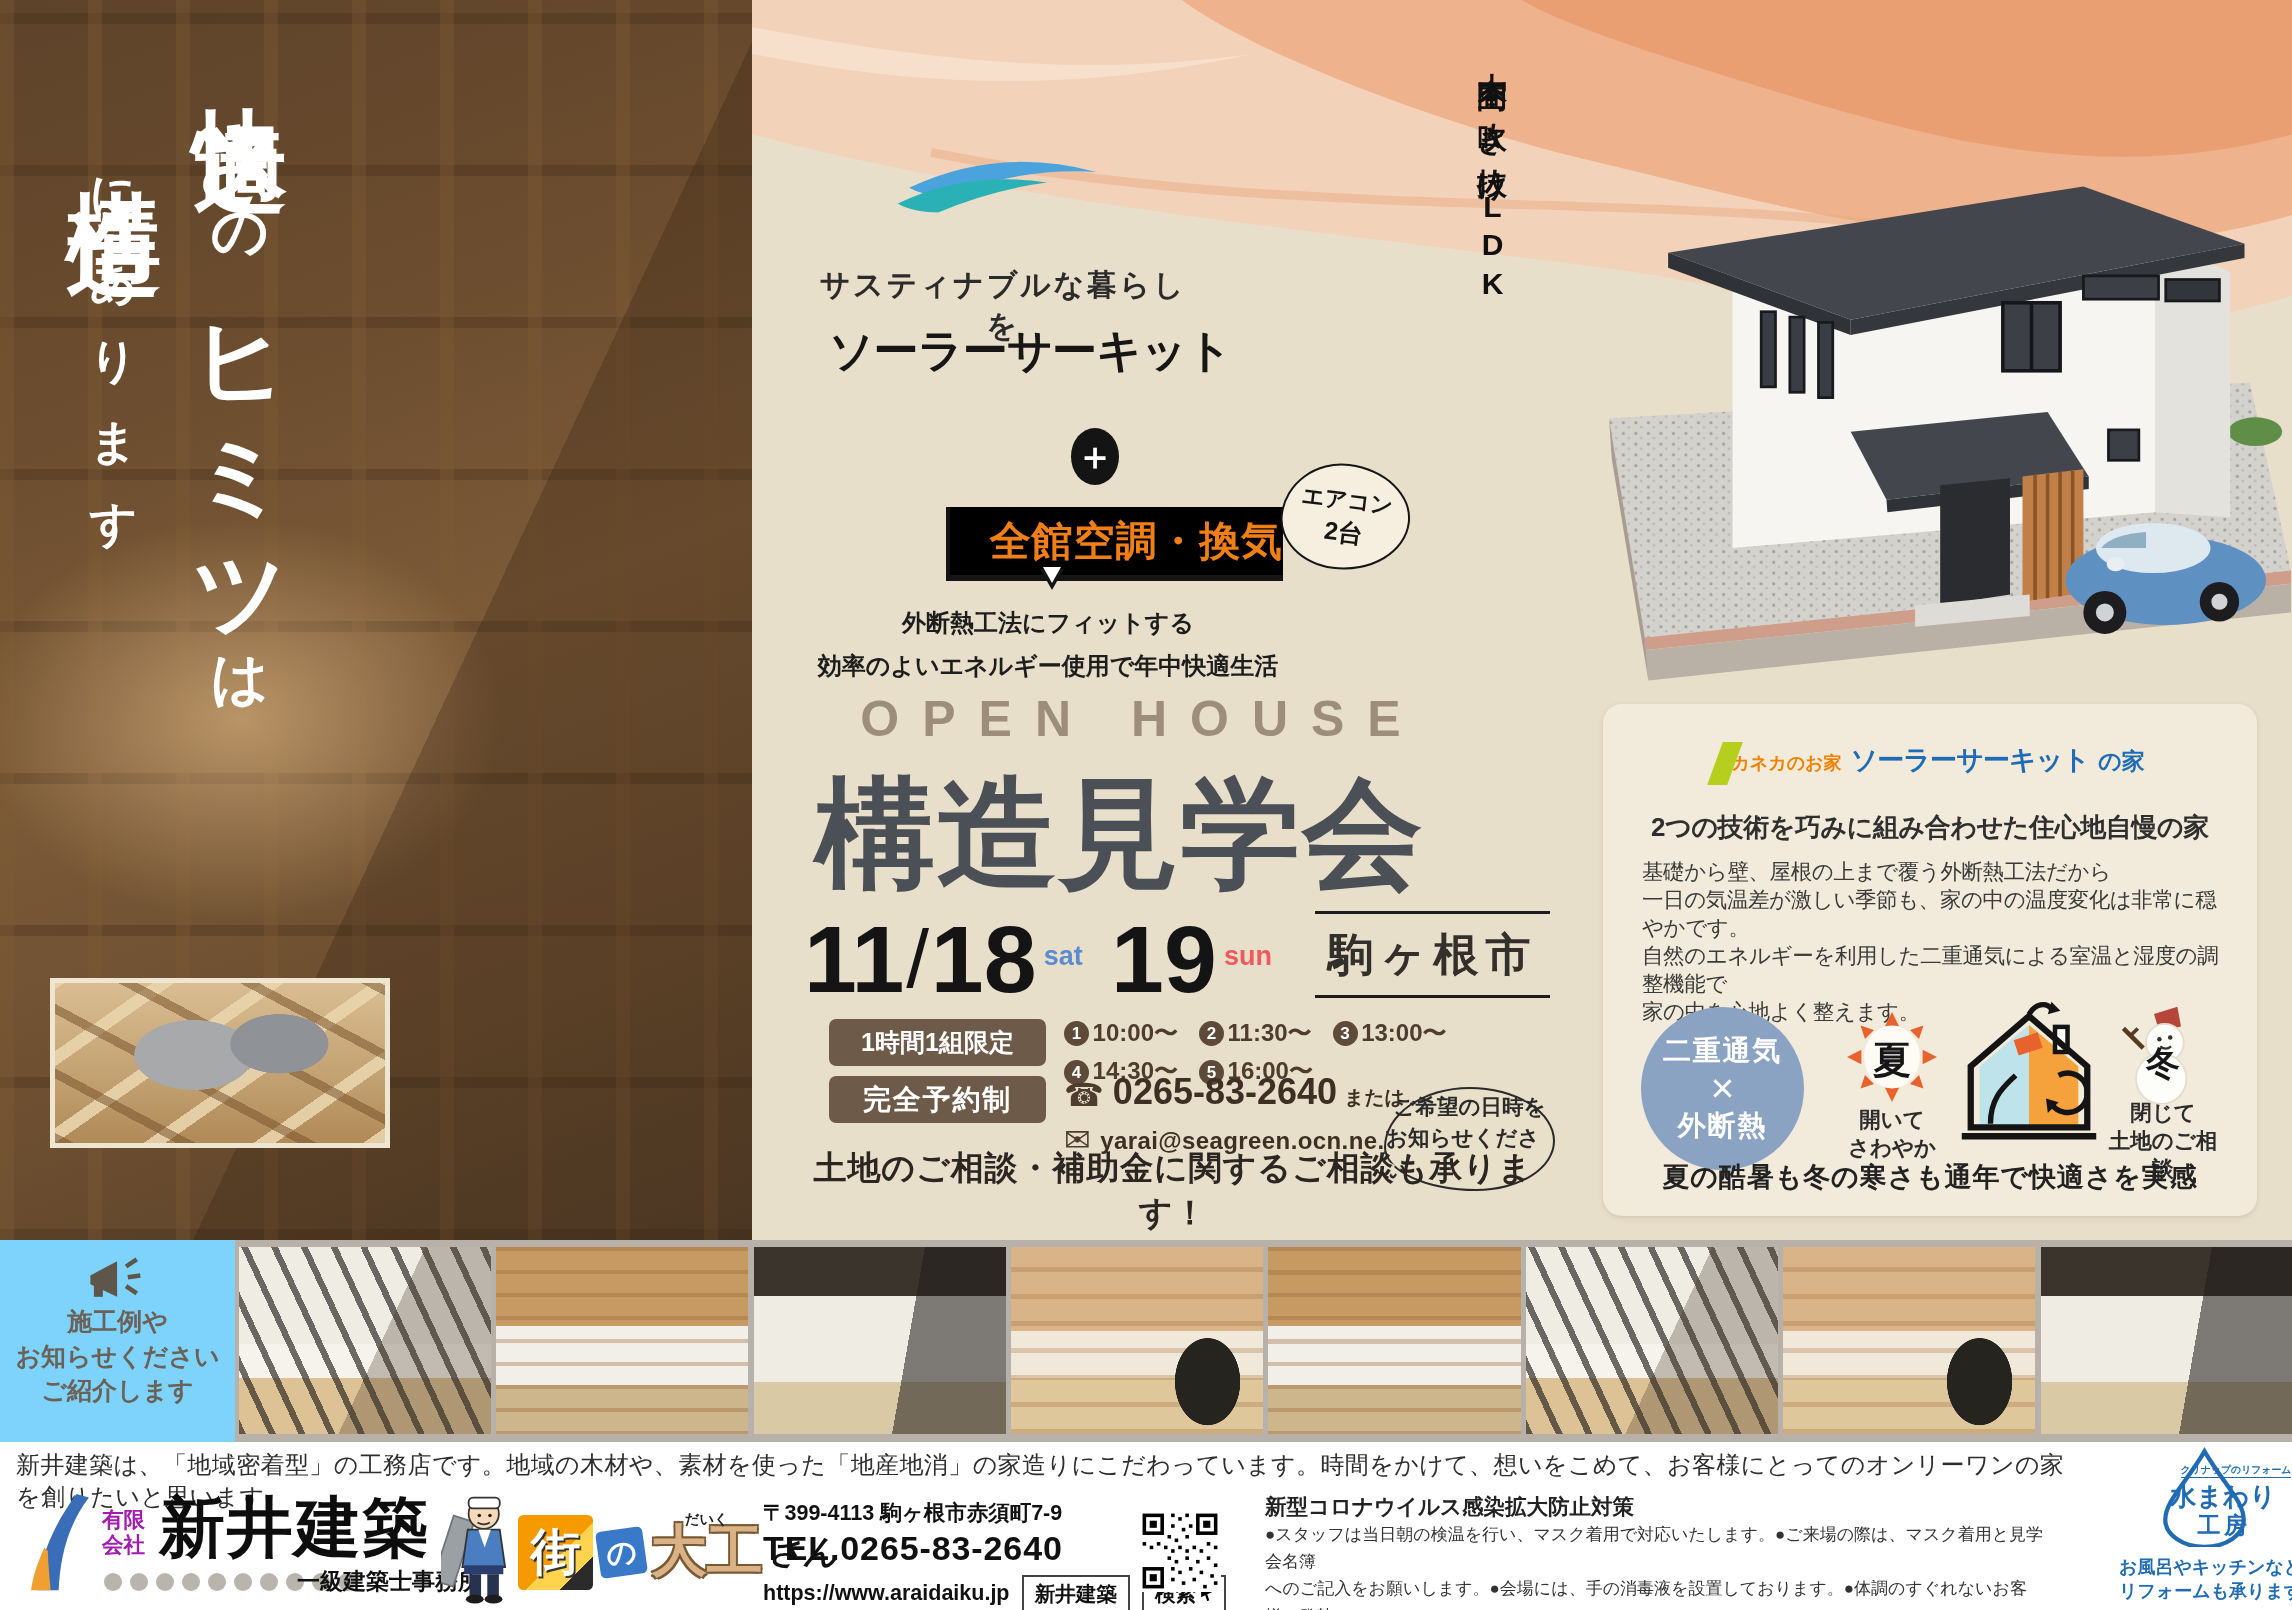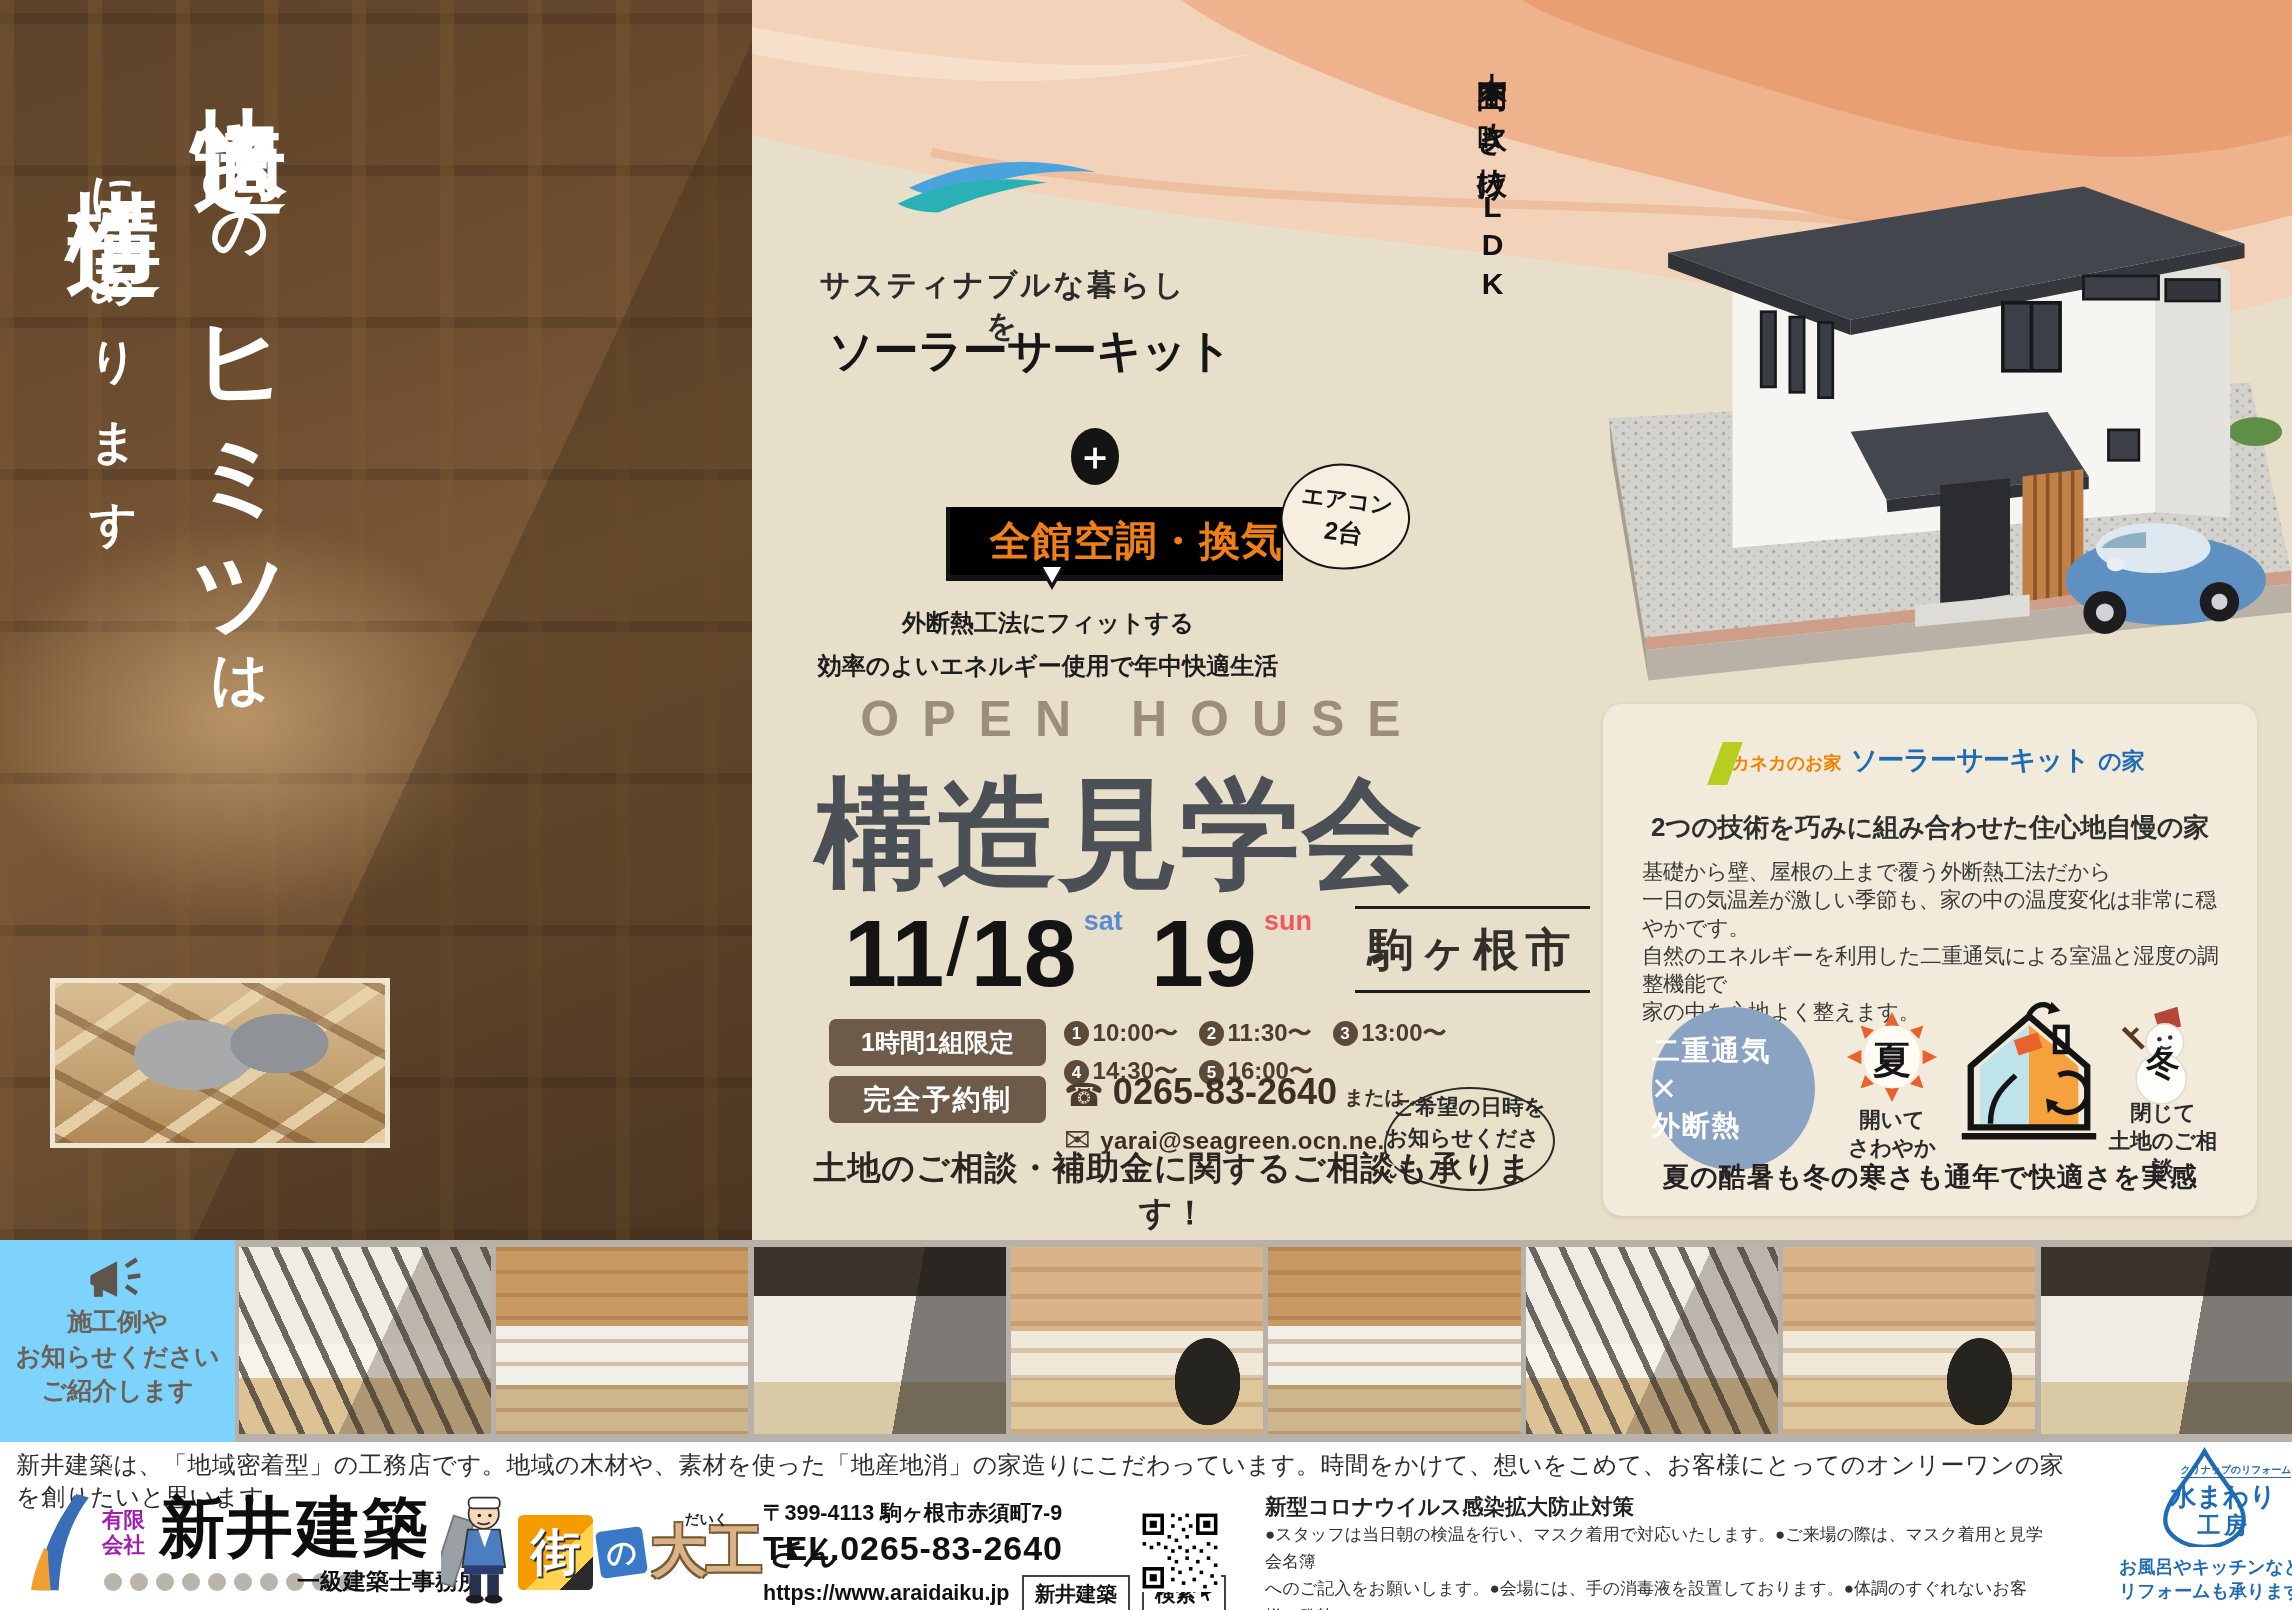--- a/index.html
+++ b/index.html
@@ -56,21 +56,21 @@
   #ac-bubble{left:1281px;top:464px;width:125px;height:102px;background:#f6efdf;border:2.7px solid #161616;
           border-radius:48% 52% 55% 45% / 55% 48% 52% 45%;transform:rotate(7deg);
           display:flex;flex-direction:column;align-items:center;justify-content:center;
           font-weight:800;color:#161616;}
   #ac-bubble .l1{font-size:22.4px;} #ac-bubble .l2{font-size:25px;}
   #sub1{left:833px;top:607px;width:430px;font-size:24px;font-weight:800;color:#1d1d1d;}
   #sub2{left:797px;top:650px;width:502px;font-size:24px;font-weight:800;color:#1d1d1d;}
   #open-house{left:824px;top:690px;width:636px;font-size:50px;letter-spacing:23px;color:#9c8e7b;font-weight:600;}
   #ev-title{left:788px;top:754px;width:663px;font-size:120px;font-weight:800;color:#4a5056;letter-spacing:1.8px;}
 
-  #date-row{left:844px;top:906px;height:106px;display:flex;align-items:flex-start;}
+  #date-row{left:804px;top:906px;height:106px;display:flex;align-items:center;}
   .dnum{font-size:95px;font-weight:800;color:#141414;line-height:1;}
   .dslash{font-size:82px;font-weight:300;color:#141414;line-height:1;margin:0 1.8px;}
   .dow{font-size:27px;font-weight:800;margin:0 5.4px 5.4px 7.2px;}
   #dow1{color:#5b8bd0;} #dow2{color:#ef5a5f;}
   #day2{margin-left:23px;}
   #loc-box{margin:0 0 9px 38px;width:235px;border-top:3.6px solid #1c1c1c;border-bottom:3.6px solid #1c1c1c;
            padding:10.7px 0;text-align:center;font-size:45px;font-weight:800;letter-spacing:7.2px;color:#33302c;}
 
   .pill{width:217px;height:47px;background:#6e5a48;border-radius:7.2px;color:#fff;
         text-align:center;font-weight:700;}
@@ -100,22 +100,22 @@
   #info-card{left:1603px;top:704px;width:654px;height:512px;background:#f2ebdb;border-radius:19px;
              box-shadow:0 1.8px 5.4px rgba(120,100,70,.18);}
   #k-logo{left:0;top:38px;width:100%;display:flex;justify-content:center;align-items:baseline;gap:9px;}
   #k-mark{display:inline-block;width:19.7px;height:43px;background:#b6ce1e;transform:skewX(-20deg);
           margin-right:-12.5px;align-self:center;}
   #k-small{font-size:18px;font-weight:800;color:#ef8200;}
   #k-main{font-size:27px;font-weight:800;color:#1f6cb5;letter-spacing:-0.9px;}
   #k-suffix{font-size:23px;font-weight:800;color:#1f6cb5;}
   #k-heading{left:0;top:106px;width:100%;font-size:26px;font-weight:800;color:#2f2f2f;letter-spacing:-0.4px;}
   #k-body{left:39px;top:154px;width:582px;font-size:21.5px;line-height:28px;color:#3a3a3a;letter-spacing:-0.4px;font-weight:500;}
-  #blue-circle{left:49px;top:303px;width:163px;height:163px;border-radius:50%;background:#8ba3c2;color:#fff;
-       display:flex;flex-direction:column;align-items:flex-start;justify-content:center;font-weight:800;}
+  #blue-circle{left:38px;top:303px;width:163px;height:163px;border-radius:50%;background:#8ba3c2;color:#fff;
+       display:flex;flex-direction:column;align-items:center;justify-content:center;font-weight:800;}
   #blue-circle .c1,#blue-circle .c2{font-size:28px;letter-spacing:1.8px;line-height:1.15;}
   #blue-circle .cx{font-size:41px;font-weight:400;line-height:1.05;}
   .season{width:116px;text-align:center;}
   #summer{left:231px;top:308px;} #winter{left:502px;top:301px;}
   .season .icon{position:relative;width:90px;height:90px;margin:0 auto;}
   .season .kanji{position:absolute;left:0;top:23px;width:100%;text-align:center;font-size:38px;font-weight:800;color:#161616;}
   #winter .kanji{top:36px;font-size:34px;}
   .season .lbl{font-size:21.5px;font-weight:800;color:#2c2c2c;line-height:1.3;margin-top:5.4px;}
   #house-icon{left:355px;top:296px;width:142px;height:147px;}
   #k-caption{left:0;top:455px;width:100%;font-size:27px;font-weight:800;color:#222;letter-spacing:0.9px;}

